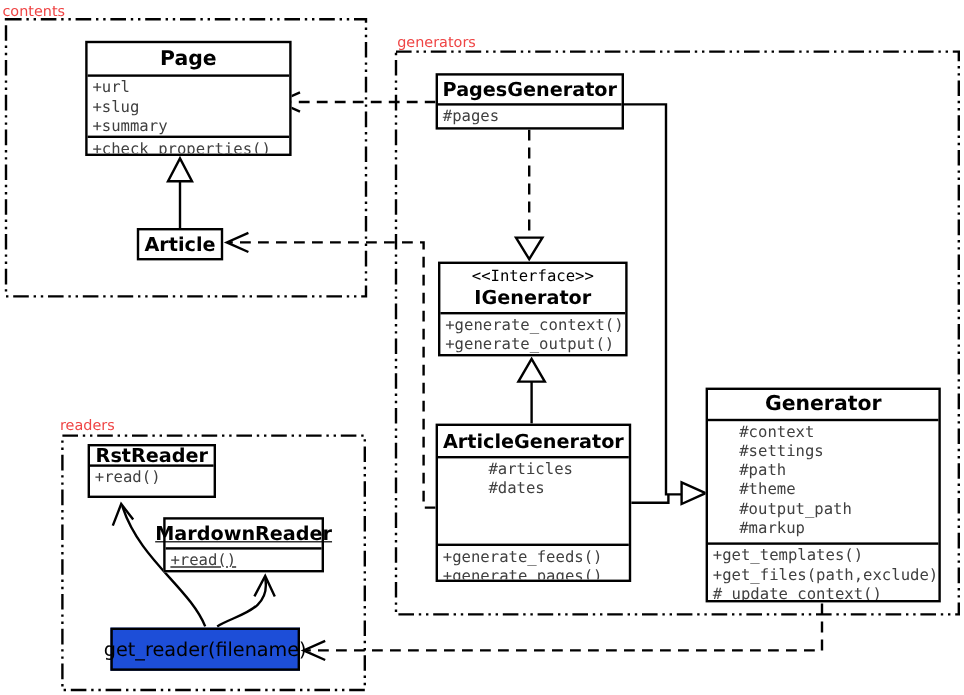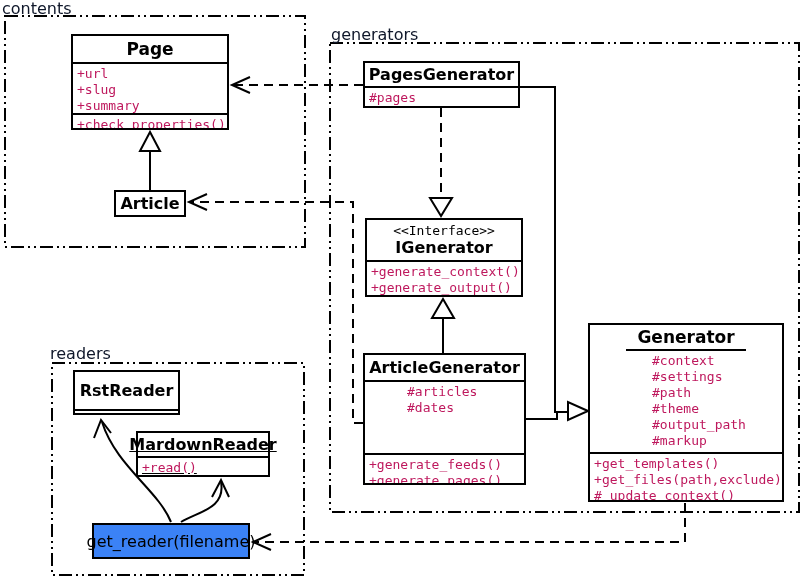--- a/index.html
+++ b/index.html
@@ -18,22 +18,22 @@
   #connectors {
     position: absolute;
     left: 0; top: 0;
     width: 803px; height: 579px;
     z-index: 1;
   }
   .pkg-label {
     position: absolute;
     z-index: 3;
     font-family: "DejaVu Sans", sans-serif;
-    font-size: 16px;
-    color: #0f172a;
+    font-size: 12px;
+    color: #ef4444;
     white-space: nowrap;
     line-height: 16px;
   }
   .uml-class {
     position: absolute;
     z-index: 2;
     box-sizing: border-box;
     border: 2px solid #000;
     background: #ffffff;
     display: flex;
@@ -68,28 +68,28 @@
     border-top: 2px solid #000;
     padding: 2px 0 0 4px;
     flex: 0 0 auto;
     overflow: hidden;
   }
   .uml-line {
     font-family: "DejaVu Sans Mono", monospace;
     font-size: 13px;
     line-height: 16px;
     white-space: nowrap;
-    color: #be185d;
+    color: #404040;
   }
   .plain-box {
     position: absolute;
     z-index: 2;
     box-sizing: border-box;
     border: 2px solid #000;
-    background: #3b82f6;
+    background: #1d4ed8;
     display: flex;
     align-items: center;
     justify-content: center;
     font-family: "DejaVu Sans", sans-serif;
     font-size: 16px;
     color: #000;
     white-space: nowrap;
   }
 </style>
 </head>
@@ -149,21 +149,21 @@
     <g stroke="#000" stroke-width="2" fill="none">
       <path d="M 181,522 C 197,512 226,509 221,482"></path>
       <polyline points="212,497 221,480 229,497"></polyline>
     </g>
   </svg>
 
   <div class="pkg-label" style="left:2px; top:1px;">contents</div>
   <div class="pkg-label" style="left:331px; top:27px;">generators</div>
   <div class="pkg-label" style="left:50px; top:346px;">readers</div>
 
-  <div class="uml-class" style="left:71px; top:34px; width:158px; height:96px;">
+  <div class="uml-class" style="left:71px; top:34px; width:172px; height:96px;">
     <div class="uml-title" style="height:26px; font-size:17px;">Page</div>
     <div class="uml-sec" style="height:51px;">
       <div class="uml-line">+url</div>
       <div class="uml-line">+slug</div>
       <div class="uml-line">+summary</div>
     </div>
     <div class="uml-sec" style="flex:1 1 auto;">
       <div class="uml-line">+check_properties()</div>
     </div>
   </div>
@@ -195,39 +195,39 @@
     <div class="uml-sec" style="height:73px;padding-left:42px;">
       <div class="uml-line">#articles</div>
       <div class="uml-line">#dates</div>
     </div>
     <div class="uml-sec" style="flex:1 1 auto;">
       <div class="uml-line">+generate_feeds()</div>
       <div class="uml-line">+generate_pages()</div>
     </div>
   </div>
 
-  <div class="uml-class" style="left:588px; top:323px; width:196px; height:179px;align-items:center;">
+  <div class="uml-class" style="left:588px; top:323px; width:196px; height:179px;">
     <div class="uml-title" style="height:24px; font-size:17px;">Generator</div>
     <div class="uml-sec" style="height:103px;padding-left:26px;">
       <div class="uml-line">#context</div>
       <div class="uml-line">#settings</div>
       <div class="uml-line">#path</div>
       <div class="uml-line">#theme</div>
       <div class="uml-line">#output_path</div>
       <div class="uml-line">#markup</div>
     </div>
     <div class="uml-sec" style="flex:1 1 auto;">
       <div class="uml-line">+get_templates()</div>
       <div class="uml-line">+get_files(path,exclude)</div>
       <div class="uml-line">#_update_context()</div>
     </div>
   </div>
 
   <div class="uml-class" style="left:73px; top:370px; width:107px; height:45px;">
-    <div class="uml-title" style="height:37px;">RstReader</div>
+    <div class="uml-title" style="height:15px;">RstReader</div>
     <div class="uml-sec" style="flex:1 1 auto;">
       <div class="uml-line">+read()</div>
     </div>
   </div>
 
   <div class="uml-class" style="left:136px; top:431px; width:134px; height:46px;text-decoration:underline;">
     <div class="uml-title" style="height:23px;">MardownReader</div>
     <div class="uml-sec" style="flex:1 1 auto;">
       <div class="uml-line">+read()</div>
     </div>

